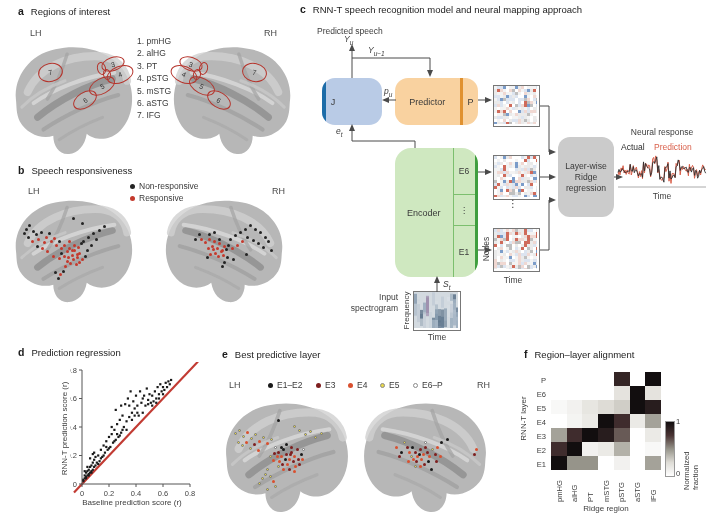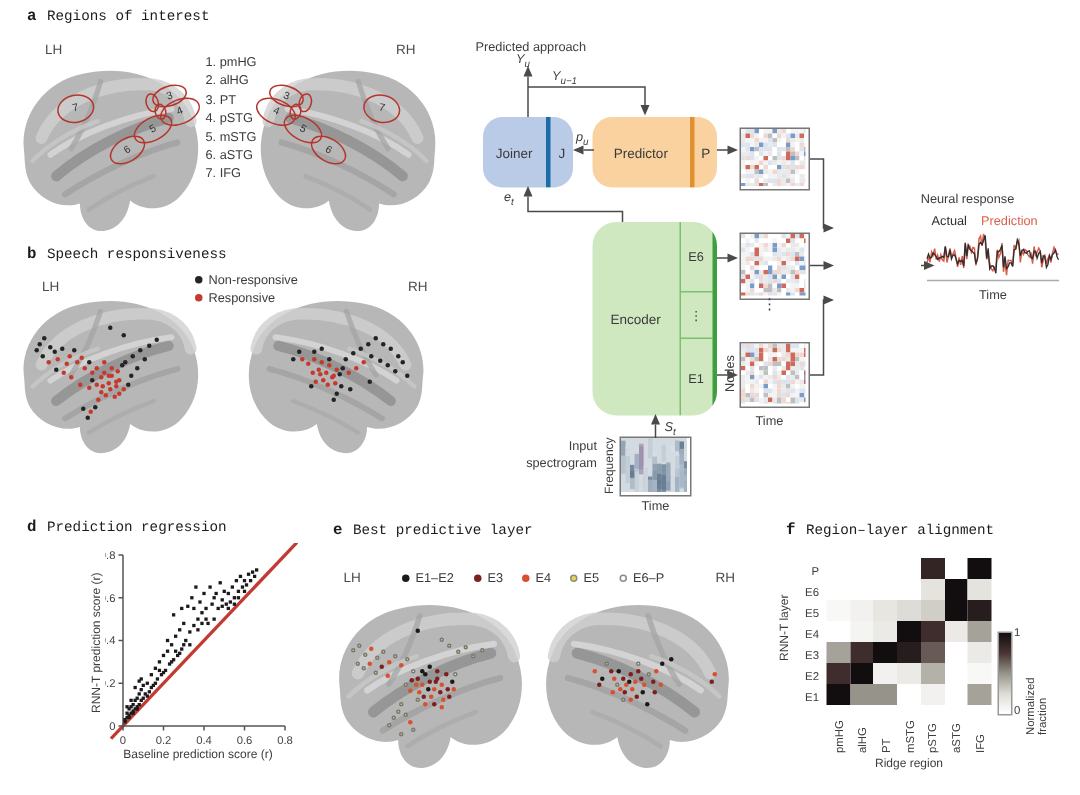--- a/index.html
+++ b/index.html
@@ -1,19 +1,19 @@
 <!DOCTYPE html>
 <html><head>
 <meta charset="utf-8">
 <style>
   html,body{margin:0;padding:0;background:#fff;}
   .page{position:relative;width:720px;height:530px;background:#ffffff;overflow:hidden;
         font-family:"Liberation Sans","DejaVu Sans",sans-serif;color:#2b2b2b;}
   .abs{position:absolute;}
-  .ptitle{position:absolute;font-size:9.5px;color:#1c1c1c;white-space:nowrap;font-family:Liberation Mono, monospace;}
+  .ptitle{position:absolute;font-size:9.5px;color:#1c1c1c;white-space:nowrap;}
   .ptitle b{font-size:10.5px;margin-right:7px;}
   .hemi{position:absolute;font-size:9px;color:#4a4a4a;}
   .brain{position:absolute;}
   .brain svg{position:absolute;left:0;top:0;}
   .roi-ell{position:absolute;border:1.6px solid;border-radius:50%;display:flex;align-items:center;justify-content:center;
            font-size:7px;color:#333;box-sizing:border-box;}
   .roi-leg{position:absolute;font-size:8.5px;line-height:12.4px;color:#3a3a3a;}
   .leg-row{position:absolute;font-size:8.5px;color:#3a3a3a;display:flex;align-items:center;white-space:nowrap;}
   .leg-dot{width:5px;height:5px;border-radius:50%;margin-right:4px;flex:0 0 auto;box-sizing:border-box;}
   .dot{position:absolute;width:3px;height:3px;border-radius:50%;box-sizing:border-box;}
@@ -243,30 +243,30 @@
       <div class="dot" style="left: 107.52px; top: 59.28px; background: rgb(36, 36, 36);"></div>
       <div class="dot" style="left: 64px; top: 66.12px; background: rgb(36, 36, 36);"></div>
       <div class="dot" style="left: 61.44px; top: 70.68px; background: rgb(36, 36, 36);"></div>
       <div class="dot" style="left: 58.88px; top: 75.24px; background: rgb(36, 36, 36);"></div>
       <div class="dot" style="left: 35.84px; top: 43.32px; background: rgb(36, 36, 36);"></div>
       <div class="dot" style="left: 32px; top: 47.88px; background: rgb(36, 36, 36);"></div>
       <div class="dot" style="left: 70.4px; top: 68.4px; background: rgb(36, 36, 36);"></div>
       <div class="dot" style="left: 83.2px; top: 62.7px; background: rgb(36, 36, 36);"></div>
     </div>
 
-  <div class="small" style="left:317px;top:26px">Predicted approach</div>
+  <div class="ptitle" style="left:300px;top:3px"><b>c</b><span>RNN-T speech recognition model and neural mapping approach</span></div>
+  <div class="small" style="left:317px;top:26px">Predicted speech</div>
 
   <div class="vvar" style="left:344px;top:34px"><span>Y</span><sub>u</sub></div>
   <div class="vvar" style="left:368px;top:45px"><span>Y</span><sub>u−1</sub></div>
   <div class="vvar" style="left:384px;top:86px"><span>p</span><sub>u</sub></div>
   <div class="vvar" style="left:336px;top:126px"><span>e</span><sub>t</sub></div>
   <div class="vvar" style="left:443px;top:279px"><span>S</span><sub>t</sub></div>
 
   <div class="block" id="box-joiner" style="left: 322px; top: 78px; width: 60px; height: 47px; background: rgb(185, 203, 230);">
-    <div class="blk-label">Joiner</div>
     <div class="stripe" id="stripe-joiner" style="background: rgb(28, 108, 168);"></div>
     <div class="blk-letter">J</div>
   </div>
 
   <div class="block" id="box-predictor" style="left: 395px; top: 78px; width: 83px; height: 47px; background: rgb(249, 210, 160);">
     <div class="blk-label">Predictor</div>
     <div class="stripe" id="stripe-predictor" style="background: rgb(224, 145, 47);"></div>
     <div class="blk-letter">P</div>
   </div>
 
@@ -904,22 +904,27 @@
         <rect x="30" y="39" width="3" height="3" fill="#f0d8d2"></rect>
         <rect x="33" y="39" width="3" height="3" fill="#bfbfbf"></rect>
         <rect x="36" y="39" width="3" height="3" fill="#dce4f0"></rect>
         <rect x="39" y="39" width="3" height="3" fill="#ffffff"></rect>
         <rect x="42" y="39" width="3" height="3" fill="#eaeaea"></rect>
       </svg></div>
   <div class="small" style="left:508px;top:198px;font-size:10px">⋮</div>
   <div class="small rot" style="left:471px;top:244px;width:30px">Nodes</div>
   <div class="small center" style="left:493px;top:275px;width:40px">Time</div>
 
-
-  <div class="small center" style="left:599px;top:127px;width:92px">Neural response</div>
+  <div id="ridge-box" style="left: 558px; top: 137px; width: 56px; height: 80px; background: rgb(203, 203, 203);">
+    <span>Layer-wise</span>
+    <span>Ridge</span>
+    <span>regression</span>
+  </div>
+
+  <div class="small center" style="left:616px;top:127px;width:92px">Neural response</div>
   <div class="small" id="actual-label" style="left: 621px; top: 142px; color: rgb(46, 46, 46);">Actual</div>
   <div class="small" id="predicted-label" style="left: 654px; top: 142px; color: rgb(217, 95, 74);">Prediction</div>
   <svg id="resp" class="abs" style="left:616px;top:152px" width="92" height="40">
       <line x1="2" y1="35" x2="90" y2="35" stroke="#aaa" stroke-width="1"></line>
       <polyline points="2.0,23.3 3.0,19.1 4.0,22.9 5.1,15.9 6.1,18.2 7.1,13.7 8.1,21.0 9.1,18.1 10.2,22.4 11.2,17.9 12.2,21.2 13.2,22.1 14.2,12.5 15.3,23.0 16.3,18.9 17.3,13.6 18.3,18.4 19.3,17.3 20.4,15.1 21.4,20.5 22.4,25.9 23.4,19.6 24.4,24.6 25.5,18.7 26.5,26.7 27.5,10.3 28.5,20.8 29.5,11.4 30.6,12.1 31.6,16.2 32.6,13.0 33.6,13.4 34.6,24.9 35.7,19.1 36.7,7.0 37.7,5.4 38.7,11.7 39.7,3.9 40.8,7.8 41.8,20.9 42.8,17.5 43.8,23.5 44.8,27.1 45.9,28.5 46.9,26.1 47.9,26.1 48.9,14.5 49.9,19.6 51.0,16.9 52.0,10.1 53.0,29.2 54.0,21.8 55.0,31.4 56.1,21.5 57.1,21.6 58.1,21.7 59.1,25.4 60.1,11.4 61.2,13.8 62.2,9.5 63.2,8.0 64.2,22.9 65.2,15.5 66.3,17.6 67.3,14.4 68.3,15.2 69.3,17.9 70.3,19.2 71.4,17.2 72.4,23.8 73.4,12.3 74.4,19.0 75.4,16.0 76.5,13.4 77.5,15.4 78.5,26.3 79.5,21.4 80.5,17.6 81.6,24.1 82.6,20.4 83.6,18.4 84.6,23.0 85.6,17.1 86.7,12.9 87.7,15.4 88.7,17.6 89.7,17.4 " fill="none" stroke="#d95f4a" stroke-width="1"></polyline>
       <polyline points="2.0,20.5 3.0,17.4 4.0,20.0 5.1,19.5 6.1,16.7 7.1,17.6 8.1,19.0 9.1,20.9 10.2,20.0 11.2,19.9 12.2,18.9 13.2,19.6 14.2,12.3 15.3,18.9 16.3,19.3 17.3,14.6 18.3,20.7 19.3,18.2 20.4,17.9 21.4,20.6 22.4,24.0 23.4,21.6 24.4,22.2 25.5,21.7 26.5,25.3 27.5,9.9 28.5,18.8 29.5,11.5 30.6,14.3 31.6,15.2 32.6,16.2 33.6,17.1 34.6,23.7 35.7,20.6 36.7,10.9 37.7,9.6 38.7,11.2 39.7,8.3 40.8,4.9 41.8,20.2 42.8,13.6 43.8,27.3 44.8,25.4 45.9,25.2 46.9,26.6 47.9,30.2 48.9,15.7 49.9,15.8 51.0,14.2 52.0,11.6 53.0,26.1 54.0,18.9 55.0,27.0 56.1,25.8 57.1,23.2 58.1,23.2 59.1,25.6 60.1,14.6 61.2,13.8 62.2,7.9 63.2,10.5 64.2,18.5 65.2,15.2 66.3,14.3 67.3,16.5 68.3,16.8 69.3,15.6 70.3,15.2 71.4,19.8 72.4,20.3 73.4,15.5 74.4,15.6 75.4,20.1 76.5,16.9 77.5,15.7 78.5,23.4 79.5,18.5 80.5,19.0 81.6,26.2 82.6,24.3 83.6,18.3 84.6,20.9 85.6,17.8 86.7,16.5 87.7,14.6 88.7,19.2 89.7,21.2 " fill="none" stroke="#2e2e2e" stroke-width="0.9"></polyline>
     </svg>
   <div class="small center" style="left:616px;top:191px;width:92px">Time</div>
 
   <div class="small right" style="left:340px;top:292px;width:58px;line-height:11px">

